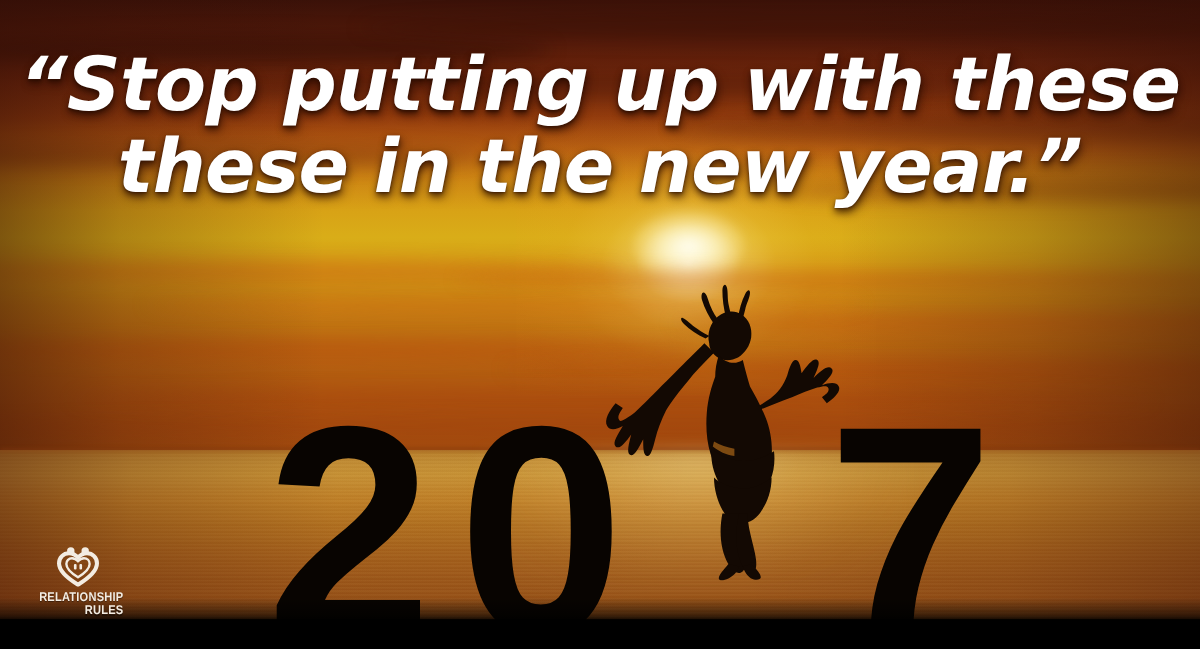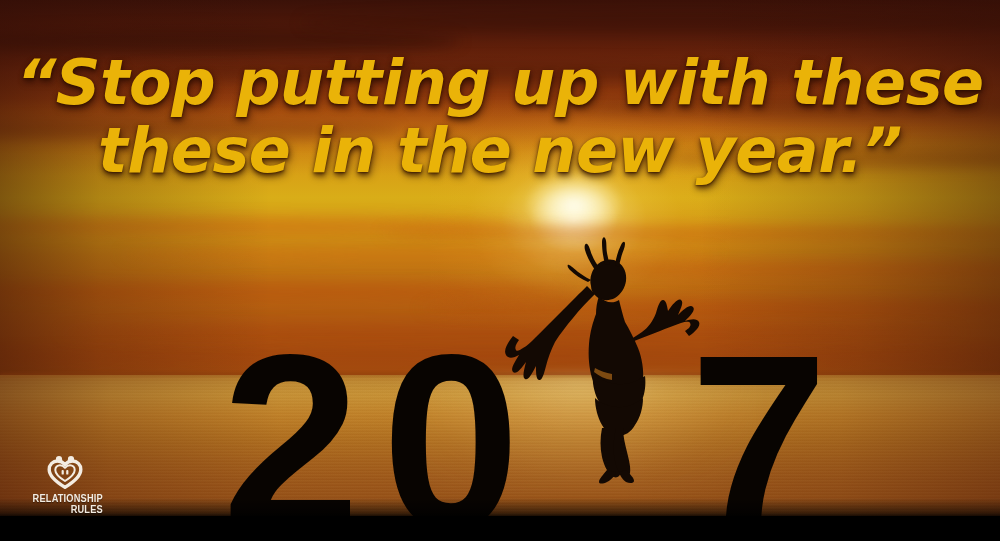--- a/index.html
+++ b/index.html
@@ -199,30 +199,29 @@
   
   .quote {
     position: absolute;
     left: 0;
     top: 36px;
     width: 1000px;
     text-align: center;
     font-family: "DejaVu Sans", sans-serif;
     font-style: italic;
     font-weight: 600;
-    color: #eab308;
+    color: #ffffff;
     font-size: 62px;
     line-height: 70px;
     letter-spacing: -0.5px;
     text-shadow:
       0 3px 5px rgba(40,12,2,0.62),
       0 1px 2px rgba(40,12,2,0.55),
       2px 4px 9px rgba(30,8,2,0.40);
     user-select: none;
-    margin-top: 12px;
   }
   .quote-line { display: block; white-space: nowrap; }
   #quote-line-2 { margin-top: -2px; }
 
   
   .logo {
     position: absolute;
     left: 22px;
     top: 455px;
     width: 86px;

